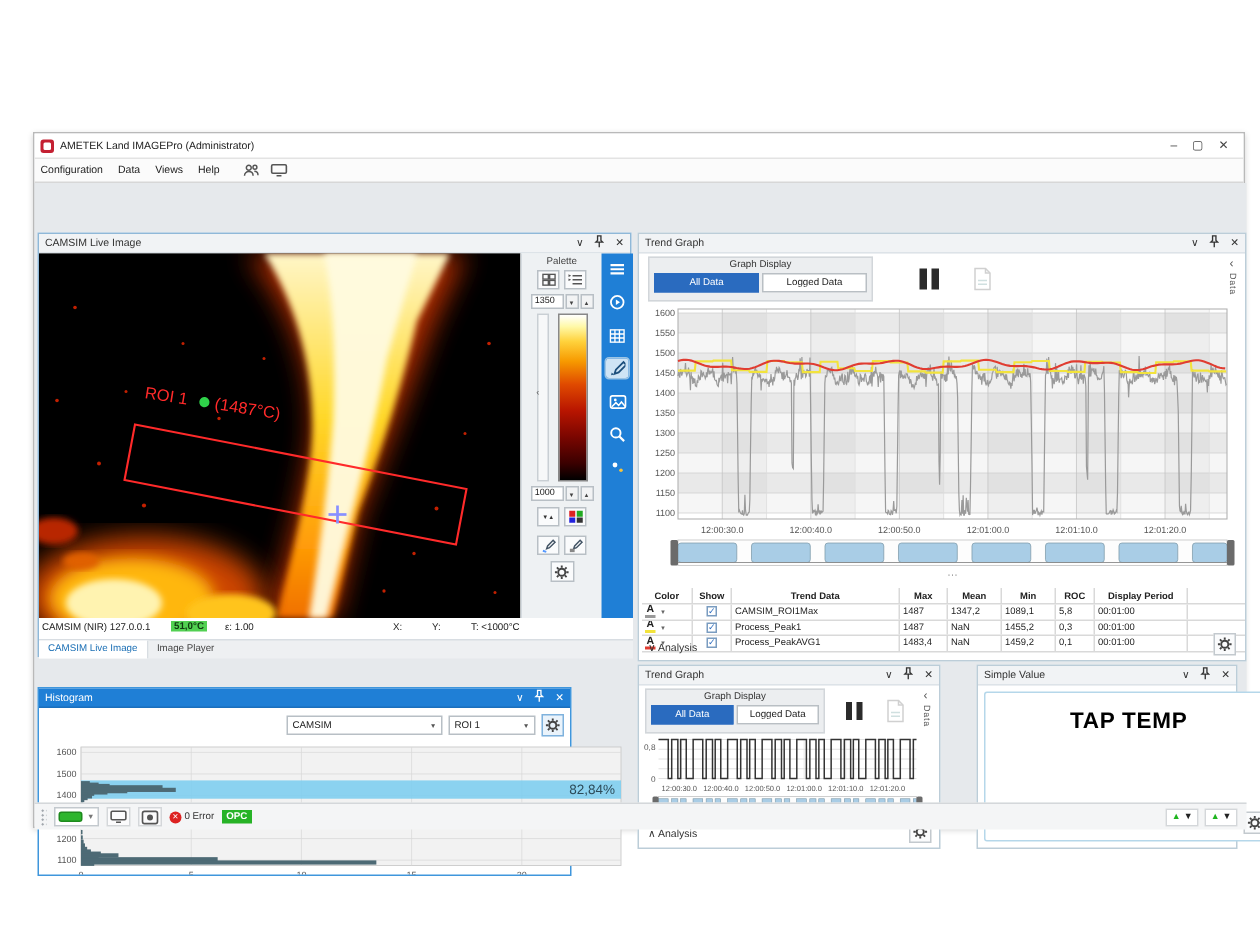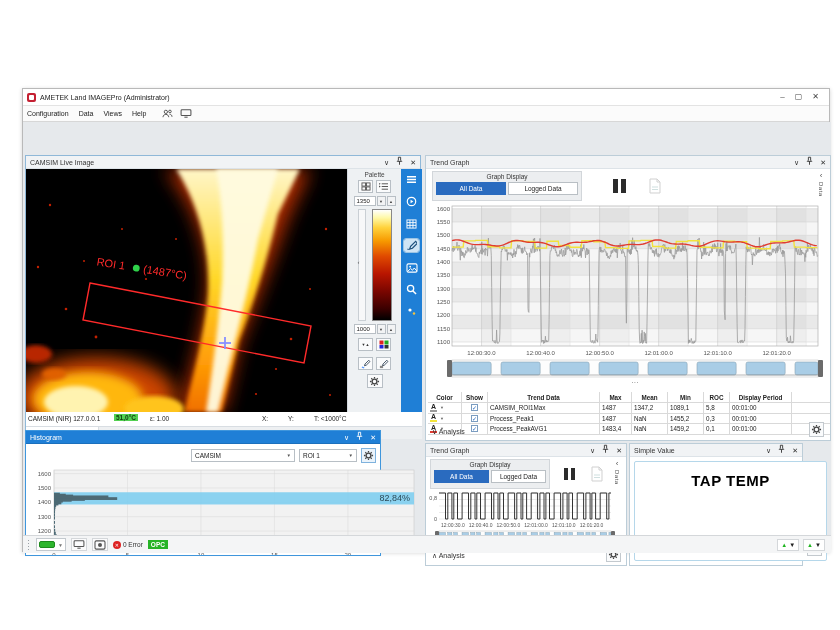--- a/index.html
+++ b/index.html
@@ -63,21 +63,21 @@
   
   .livestatus{ position:absolute; left:0; top:256px; width:396px; height:14px; background:#fff;
     font-size:6.5px; color:#222; }
   .livestatus span{ position:absolute; top:3px; }
   .tempchip{ background:#52d052; color:#103a10; padding:0 2px; font-weight:bold;}
   .livetabs{ position:absolute; left:0; top:270px; width:396px; height:13px; background:#eef0f2;
     display:flex; border-top:1px solid #d8dde2;}
   .ltab{ font-size:6.5px; padding:2px 6px 0 6px; color:#444; }
   .ltab.active{ background:#fff; color:#1b6fb5; border-right:1px solid #d8dde2;}
   
-  #histPanel{ left:2px; top:308px; width:356px; height:126px; border-color:#3f96dc;}
+  #histPanel{ left:2px; top:336px; width:356px; height:126px; border-color:#3f96dc;}
   .histtools{ position:absolute; left:0; top:13px; width:100%; height:22px; background:#fff;
     display:flex; align-items:center; justify-content:flex-end; gap:4px; padding-right:4px;}
   .hsel{ height:13px; border:1px solid #b8bfc5; background:#fff; font-size:6.5px; color:#222;
     display:flex; align-items:center; justify-content:space-between; padding:0 3px;}
   .hsel .car{ font-size:4.5px; color:#555; margin-left:6px;}
   .hgear{ width:15px; height:15px; border:1px solid #7fb2dd; background:#eaf3fb; display:flex;
     align-items:center; justify-content:center;}
   
   #trendPanel{ left:402px; top:33px; width:406px; height:286px; }
   .ttools{ position:absolute; left:0; top:14px; width:100%; height:33px; background:#fff;}
@@ -105,21 +105,21 @@
   .trow.head{ font-weight:bold; height:11px;}
   .tcell{ border-right:1px solid #d9d9d9; padding:1px 2px; white-space:nowrap; overflow:hidden; display:flex; align-items:center;}
   .trow.head .tcell{ justify-content:center;}
   .c0{width:34px;} .c1{width:26px; justify-content:center;} .c2{width:112px;} .c3{width:32px;}
   .c4{width:36px;} .c5{width:36px;} .c6{width:26px;} .c7{width:62px;} .c8{flex:1; border-right:none;}
   .colorA{ font-weight:bold; font-size:7px; line-height:6px; border-bottom:2px solid #999; padding:0 1px;}
   .cbox{ width:7px; height:7px; border:1px solid #7a9cc0; background:#fff; font-size:6px; line-height:6px;
     color:#2a6bbf; text-align:center;}
   
   #trendSmall{ left:402px; top:321px; width:202px; height:123px;}
-  #simplePanel{ left:606px; top:321px; width:174px; height:123px;}
+  #simplePanel{ left:628px; top:321px; width:174px; height:123px;}
   .svcard{ position:absolute; left:4px; top:17px; width:193px; height:100px; background:#fff;
     border:1px solid #b5d7ea; border-radius:2px;}
   .svname{ text-align:center; font-size:15px; font-weight:bold; color:#000; margin-top:10px; letter-spacing:.5px;}
   .svval{ text-align:center; font-size:27px; color:#111; margin-top:14px;}
   
   .statusbar{ position:absolute; left:0; top:446px; width:808px; height:18px; background:#f4f5f6;
     border-top:1px solid #d4d7da; display:flex; align-items:center; padding:0 4px; gap:5px;}
   .grip{ width:4px; height:12px; background-image:radial-gradient(#9aa0a6 30%, transparent 32%);
     background-size:3px 3px;}
   .combo{ display:flex; align-items:center; border:1px solid #c3c9ce; background:#fff; height:13px; padding:0 2px; gap:3px;}

